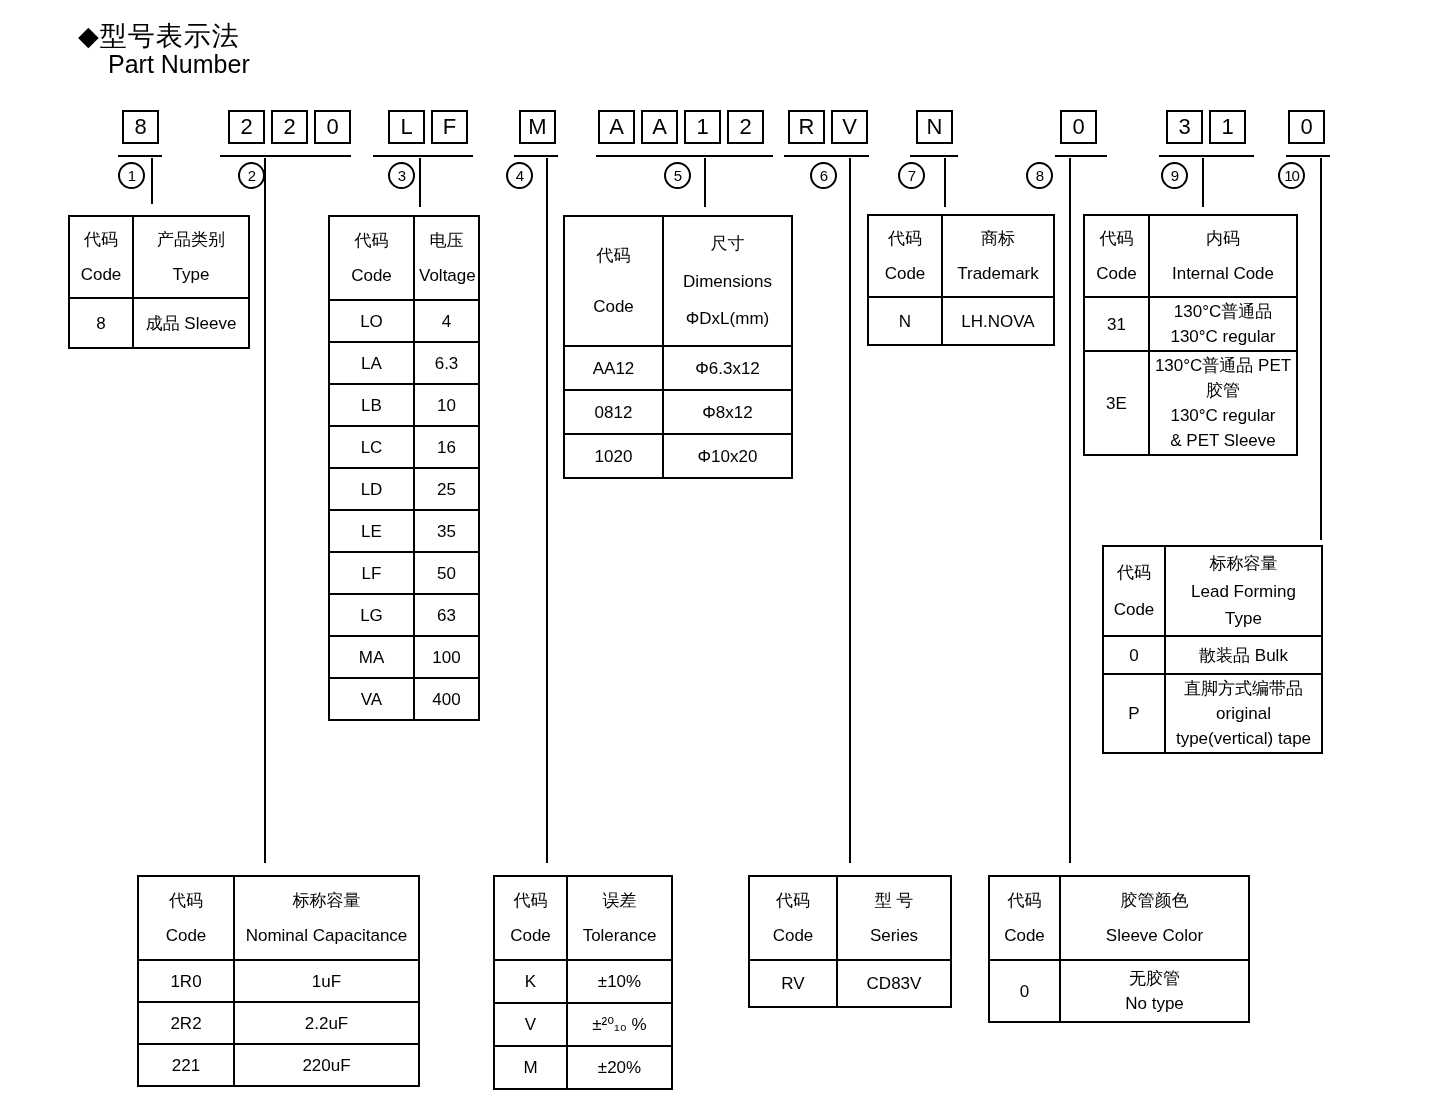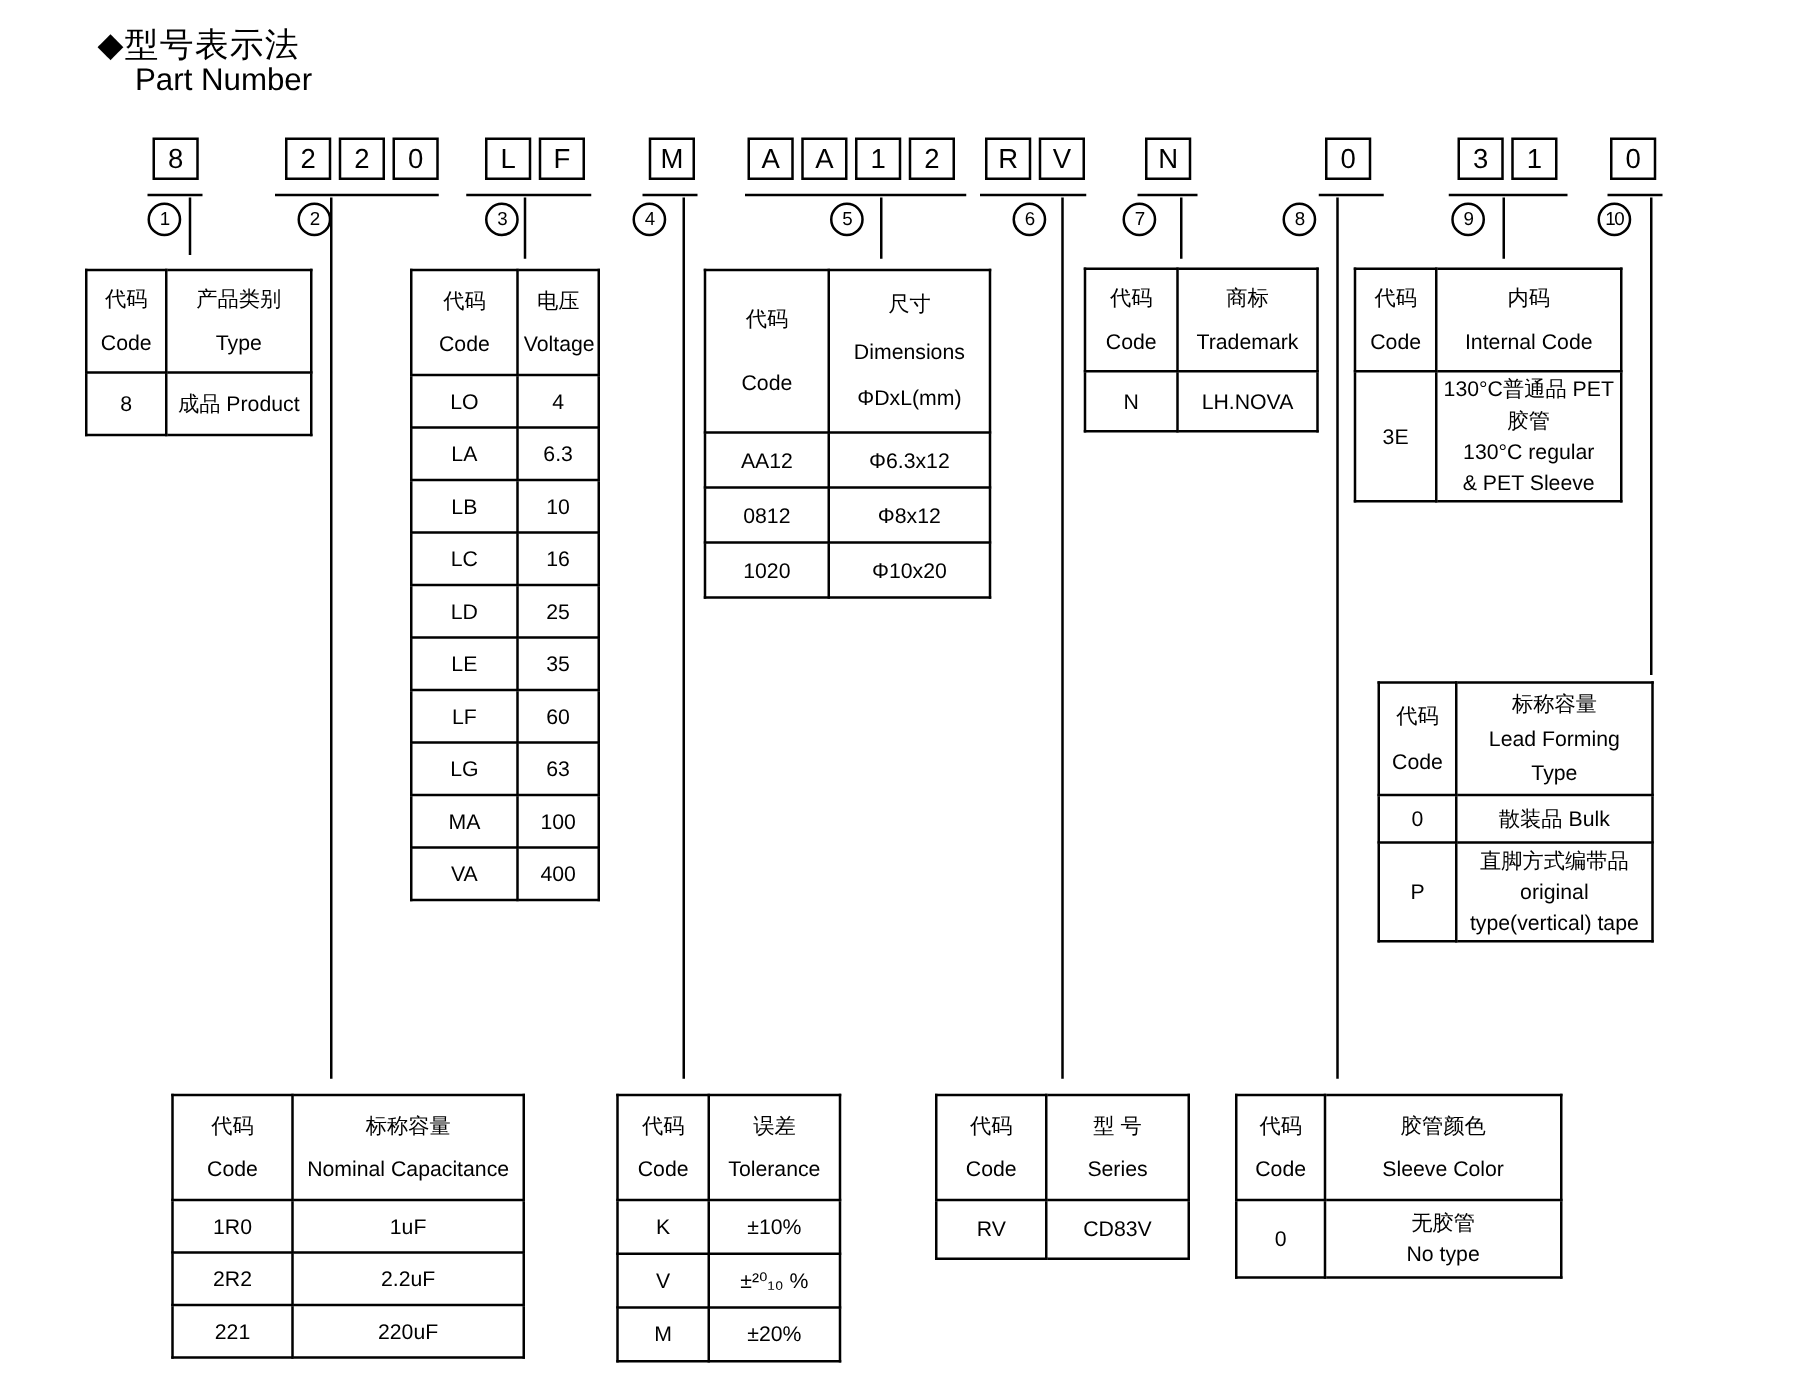--- a/index.html
+++ b/index.html
@@ -127,21 +127,21 @@
           </td>
         </tr>
         <tr>
           <td>
             <div class="cellbox">
               <div>8</div>
             </div>
           </td>
           <td>
             <div class="cellbox">
-              <div>成品 Product</div>
+              <div>成品 Sleeve</div>
             </div>
           </td>
         </tr>
       </tbody>
     </table>
   <table class="t t-voltage" style="left:328px;top:215px">
       <tbody>
         <tr class="hrow">
           <td>
             <div class="cellbox">
@@ -229,21 +229,21 @@
           </td>
         </tr>
         <tr>
           <td>
             <div class="cellbox">
               <div>LF</div>
             </div>
           </td>
           <td>
             <div class="cellbox">
-              <div>60</div>
+              <div>50</div>
             </div>
           </td>
         </tr>
         <tr>
           <td>
             <div class="cellbox">
               <div>LG</div>
             </div>
           </td>
           <td>
@@ -369,20 +369,33 @@
           <td>
             <div class="cellbox">
               <div>代码</div>
               <div>Code</div>
             </div>
           </td>
           <td>
             <div class="cellbox">
               <div>内码</div>
               <div>Internal Code</div>
+            </div>
+          </td>
+        </tr>
+        <tr>
+          <td>
+            <div class="cellbox">
+              <div>31</div>
+            </div>
+          </td>
+          <td>
+            <div class="cellbox">
+              <div>130°C普通品</div>
+              <div>130°C  regular</div>
             </div>
           </td>
         </tr>
         <tr>
           <td>
             <div class="cellbox">
               <div>3E</div>
             </div>
           </td>
           <td>

